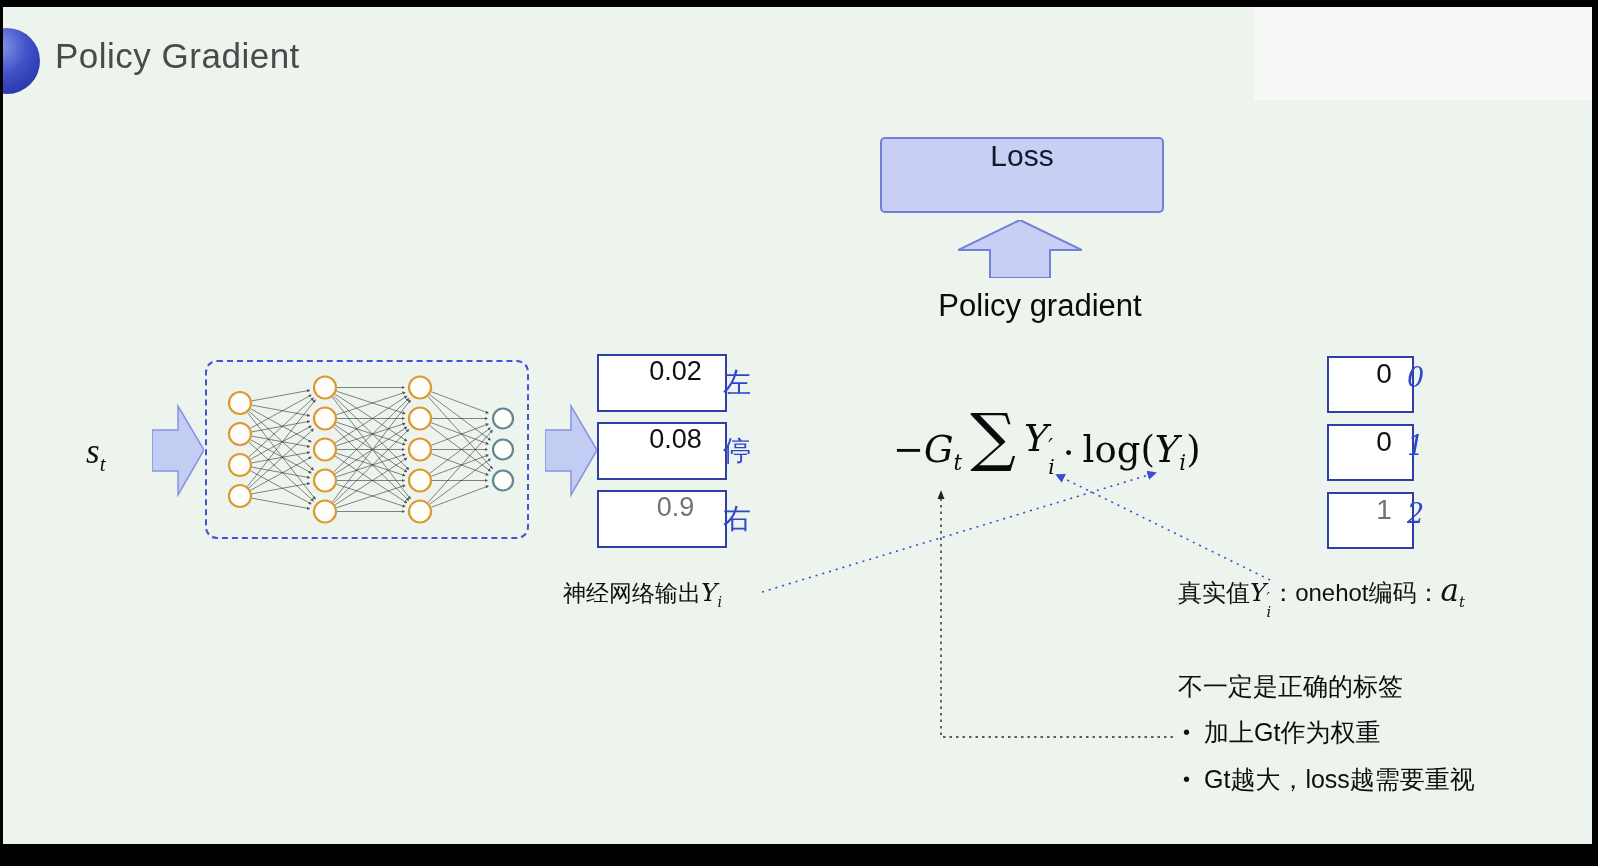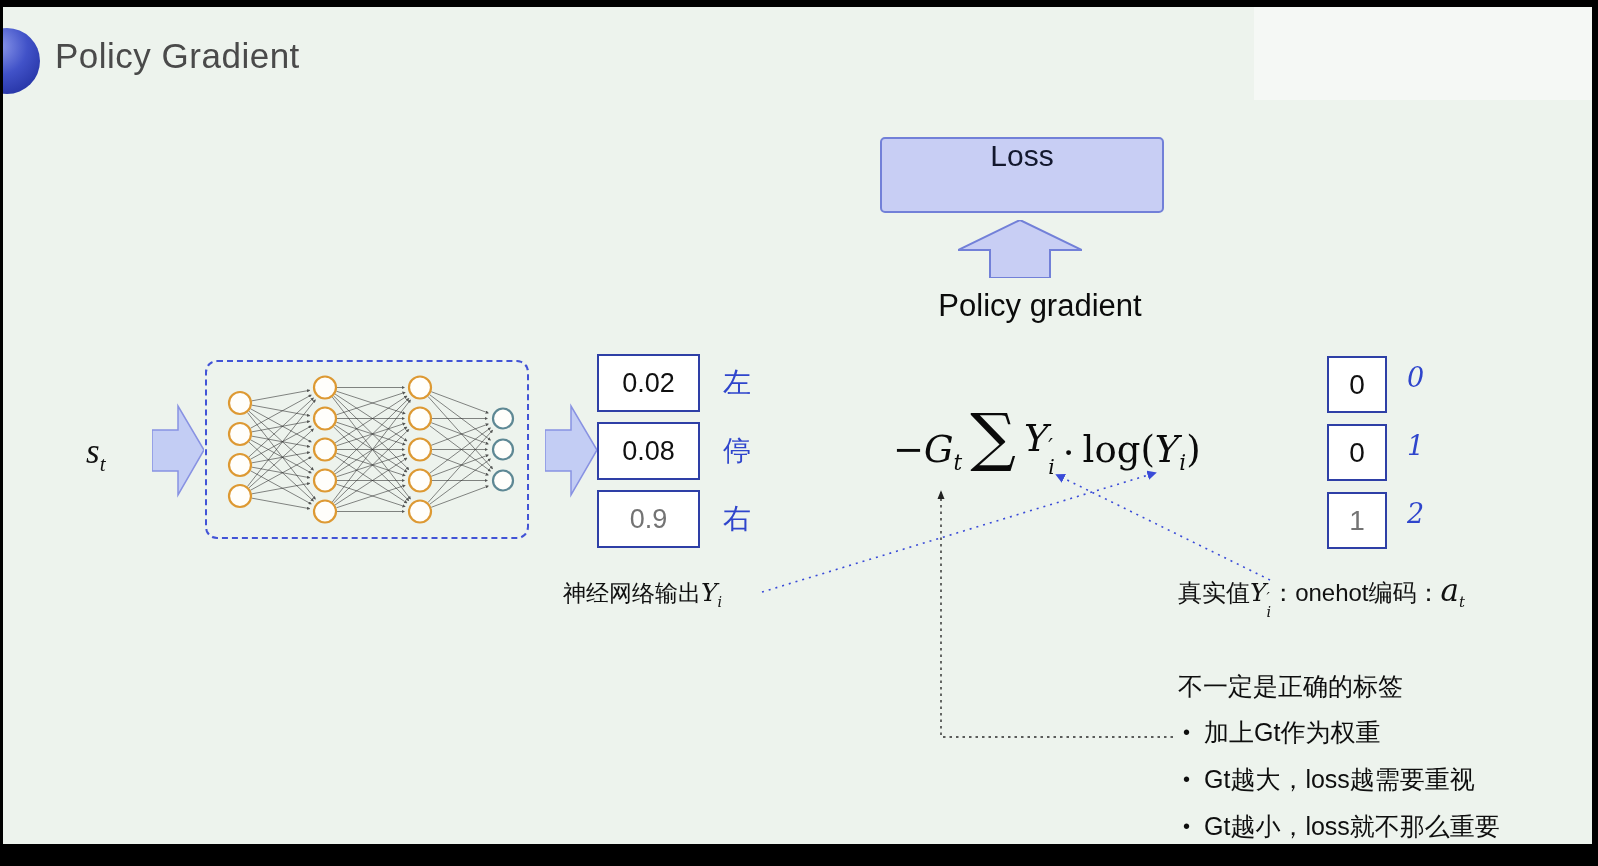--- a/index.html
+++ b/index.html
@@ -58,22 +58,22 @@
 
   .block-arrow{position:absolute;}
   .nn-box{
     position:absolute;left:205px;top:360px;width:320px;height:175px;
     border:2px dashed #4253d6;border-radius:12px;background:transparent;
   }
   .nn-box svg{position:absolute;left:0;top:0;}
 
   .val-box{
     position:absolute;width:99px;height:54px;background:#fff;
-    border:2px solid #2e3fa6;display:flex;align-items:center;justify-content:center;
-    font-size:27px;color:#101010;
+    border:2px solid #2e3fa6;display:flex;align-items:flex-start;justify-content:center;
+    font-size:27px;color:#101010;padding-left:27px;
   }
   .val-box.small{width:56px;height:53px;font-size:28px;}
   .val-box.red{color:#737373;}
   .action-label{
     position:absolute;font-size:28px;color:#2f45cc;
   }
   .index-label{
     position:absolute;font-size:27px;color:#2f45cc;
     font-family:"DejaVu Serif","Liberation Serif",serif;font-style:italic;
   }
@@ -272,23 +272,20 @@
       </span><span>：onehot编码：</span><span class="mvar big-var">a</span><sub>t</sub>
   </div>
 
   <div class="notes-heading">不一定是正确的标签</div>
   <div class="note-item" style="top:763px;">
     <span class="b">•</span><span>Gt越大，loss越需要重视</span>
   </div>
   <div class="note-item" style="top:716px;">
     <span class="b">•</span><span>加上Gt作为权重</span>
   </div>
-  <div class="note-item" style="top:810px;">
-    <span class="b">•</span><span>Gt越小，loss就不那么重要</span>
-  </div>
 
   <svg class="overlay" width="1598" height="866">
     <defs>
       <marker id="ab" viewBox="0 0 10 10" refX="8" refY="5" markerWidth="6" markerHeight="6" orient="auto">
         <path d="M0,0 L10,5 L0,10 z" fill="#3a4bd8"></path>
       </marker>
       <marker id="ad" viewBox="0 0 10 10" refX="8" refY="5" markerWidth="6.5" markerHeight="6.5" orient="auto">
         <path d="M0,1 L10,5 L0,9 z" fill="#222222"></path>
       </marker>
     </defs>

